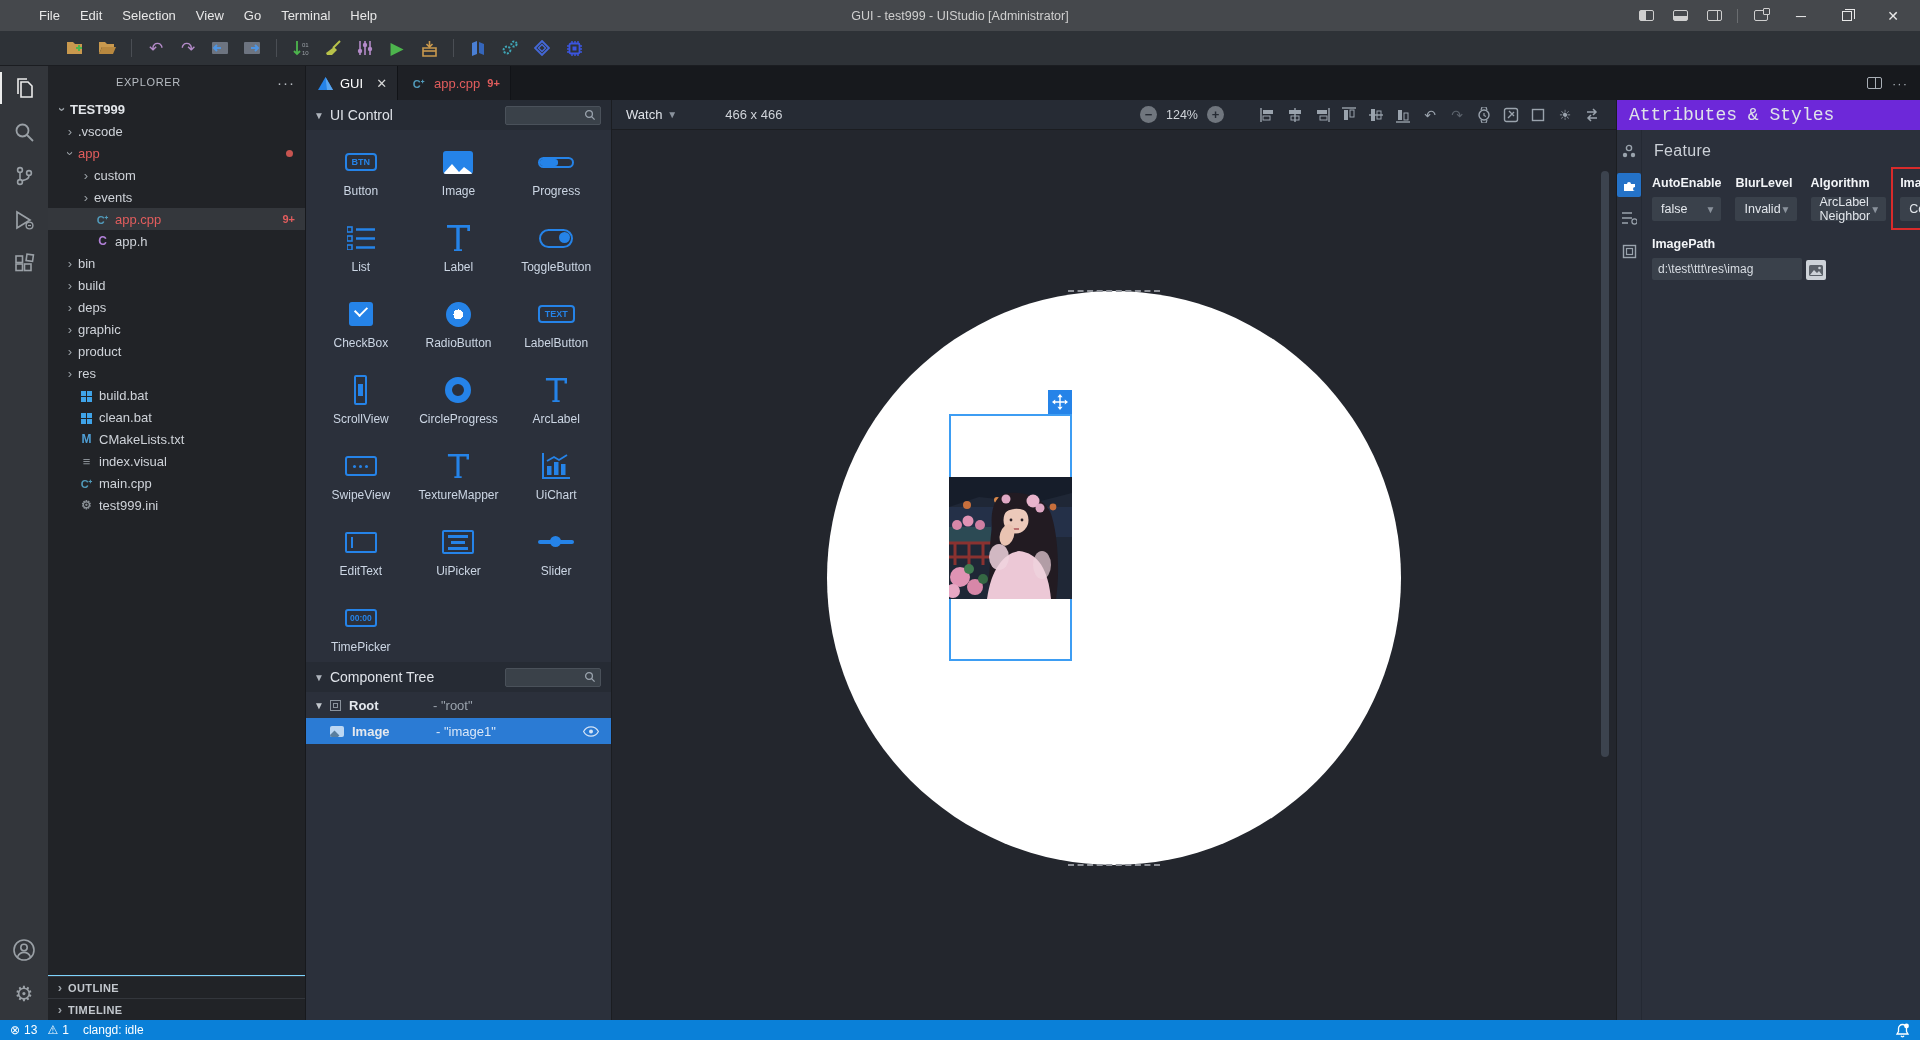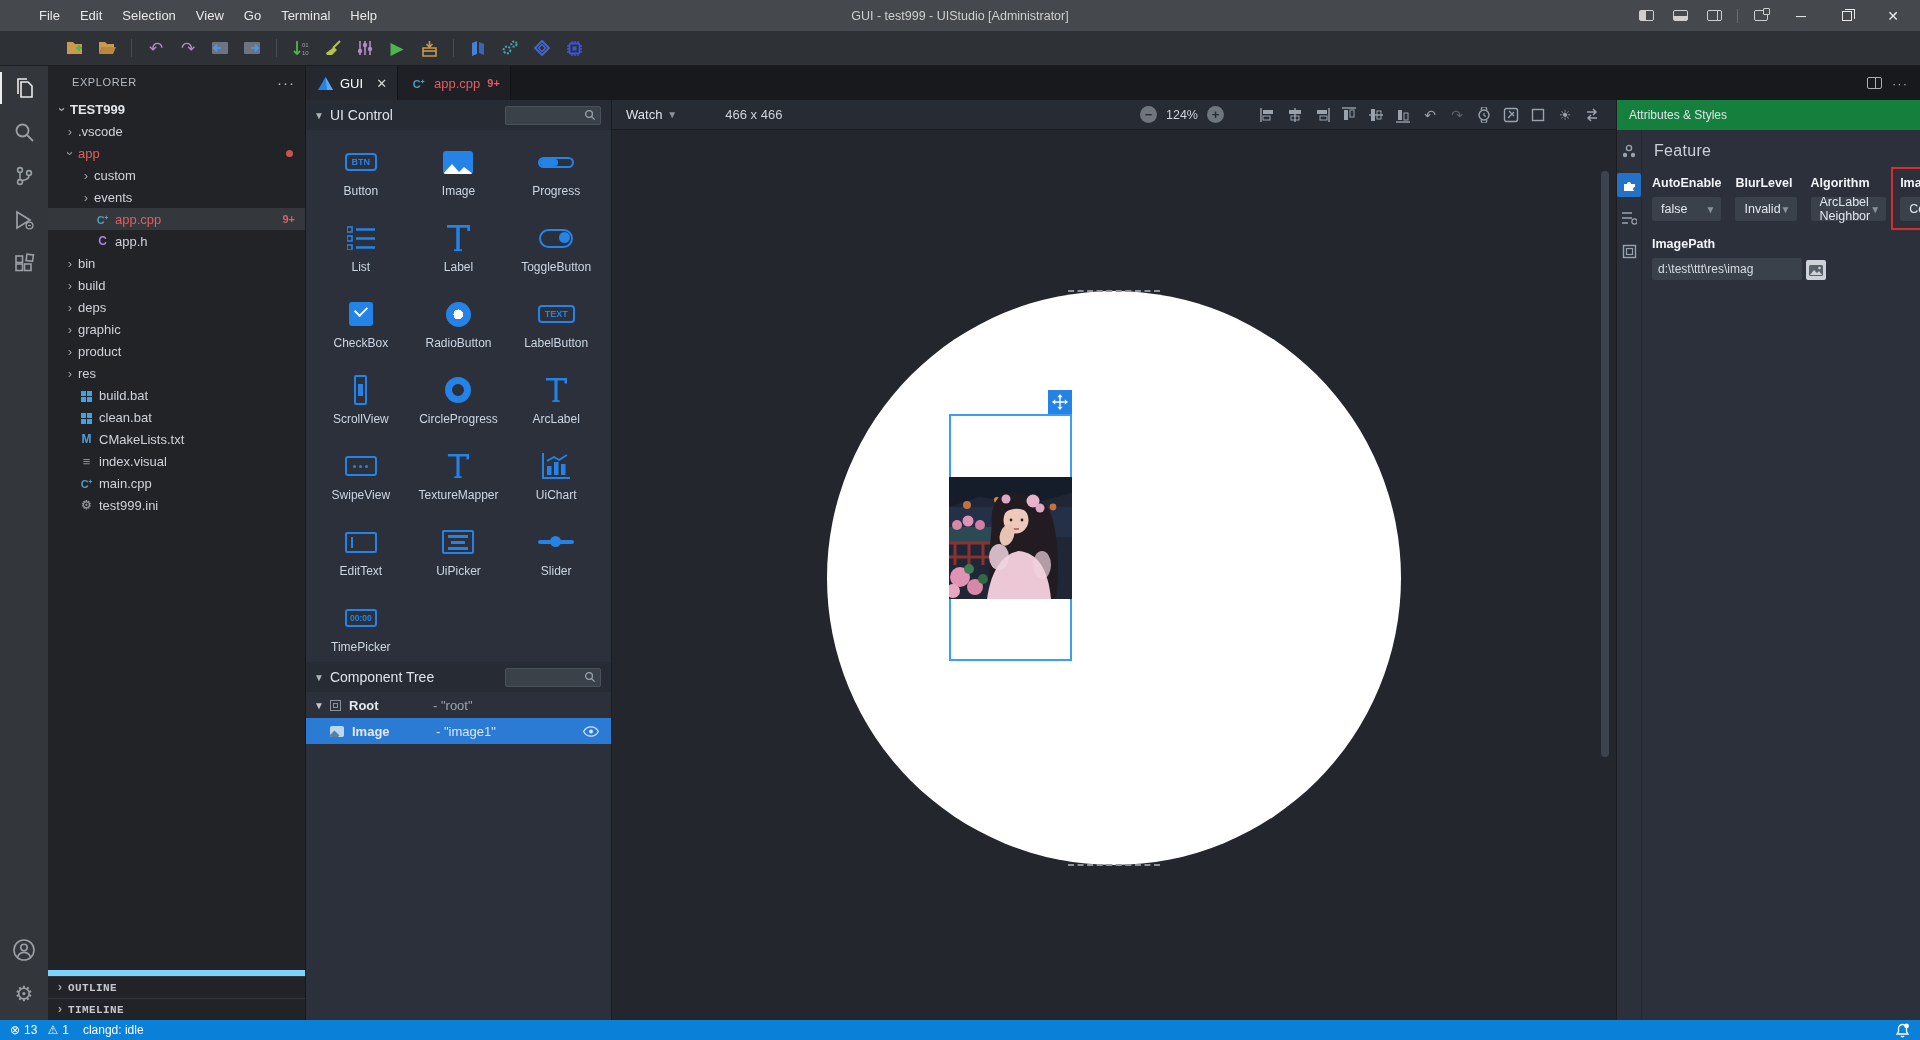--- a/index.html
+++ b/index.html
@@ -35,21 +35,21 @@
 
   
   .activitybar { width:48px; background:#33363b; display:flex; flex-direction:column; align-items:center; position:relative; z-index:3; }
   .act-ic { width:48px; height:44px; display:flex; align-items:center; justify-content:center; color:#9aa0a6; position:relative; }
   .act-ic.active { color:#ececec; }
   .act-ic.active::before { content:""; position:absolute; left:0; top:6px; bottom:6px; width:2px; background:#ececec; }
   .act-spacer { flex:1; }
 
   
   .sidebar { width:258px; background:#212327; display:flex; flex-direction:column; border-right:1px solid #17191d; }
-  .side-head { height:32px; display:flex; align-items:center; padding:0 10px 0 24px; color:#b7bcc2; font-size:11px; letter-spacing:.6px; }
+  .side-head { height:32px; display:flex; align-items:center; padding:0 10px 0 24px; color:#b7bcc2; font-size:11px; letter-spacing:.6px;margin-left:44px; }
   .side-head .more { margin-left:auto; color:#b7bcc2; font-size:15px; letter-spacing:1px; }
   .tree { flex:1; overflow:hidden; }
   .trow { height:22px; display:flex; align-items:center; padding-left:6px; cursor:default; color:#cfd3d9; position:relative; }
   .trow.selected { background:#34373c; }
   .trow.rootrow { font-weight:bold; color:#e2e5e9; }
   .chev { width:16px; text-align:center; color:#9aa0a6; font-size:13px; flex:0 0 16px; display:inline-block; }
   .chev.c::before { content:"›"; }
   .chev.o::before { content:"›"; display:inline-block; transform:rotate(90deg); }
   .ind1 { padding-left:14px; } .ind2 { padding-left:30px; } .indf1 { padding-left:30px; } .indf2 { padding-left:46px; }
   .fic { width:17px; flex:0 0 17px; text-align:center; font-weight:bold; font-size:11px; margin-right:4px; }
@@ -57,21 +57,21 @@
   .fic-c { color:#b180d7; } .fic-c::before { content:"C"; font-size:12px; }
   .fic-m { color:#4f9fd6; } .fic-m::before { content:"M"; font-size:12px; }
   .fic-lines { color:#8a9096; } .fic-lines::before { content:"≡"; font-size:13px; }
   .fic-gear { color:#8a9096; } .fic-gear::before { content:"⚙"; font-size:12px; }
   .fic-win { display:inline-block; }
   .fic-win::before { content:""; display:block; width:5px; height:5px; margin:0 auto; background:#3fa3e8; box-shadow:6px 0 #3fa3e8, 0 6px #3fa3e8, 6px 6px #3fa3e8; transform:translate(-3px,-2px); }
   .fname { white-space:nowrap; }
   .red-name { color:#e25d5d; }
   .badge9 { margin-left:auto; margin-right:10px; color:#e25d5d; font-size:11px; font-weight:bold; }
   .moddot { margin-left:auto; margin-right:12px; width:7px; height:7px; border-radius:50%; background:#c75450; }
-  .side-bottom { border-top:6px solid #7dd3fc;font-family:Liberation Mono, monospace; }
+  .side-bottom { border-top:1px solid #7dd3fc; }
   .side-sec { height:22px; display:flex; align-items:center; font-weight:bold; font-size:11px; color:#c3c8ce; border-top:1px solid #33363c; padding-left:4px; letter-spacing:.4px; }
 
   
   .designer { flex:1; display:flex; flex-direction:column; background:#17191d; }
   .tabbar { height:34px; display:flex; align-items:stretch; background:#17191d; }
   .tab { display:flex; align-items:center; gap:7px; padding:0 10px 0 12px; font-size:13px; border-right:1px solid #111317; }
   .tab.active { background:#25282e; color:#fff; }
   .tab.inactive { background:#1e2025; }
   .tab-close { color:#d8d8d8; font-size:13px; margin-left:6px; }
   .tab-badge { color:#e25d5d; font-size:11px; font-weight:bold; }
@@ -143,21 +143,21 @@
   .watch-face { position:absolute; left:215px; top:161px; width:574px; height:574px; border-radius:50%; background:#ffffff; }
   .dash-mark { position:absolute; left:50%; transform:translateX(-50%); width:92px; border-top:2px dashed #8f9299; }
   .dash-top { top:-1px; } .dash-bottom { bottom:-1px; }
   .widget { position:absolute; left:337px; top:284px; width:123px; height:247px; border:2px solid #3d9df3; }
   .widget-photo { position:absolute; left:-2px; top:61px; width:123px; height:122px; }
   .move-handle { position:absolute; right:-2px; top:-26px; width:24px; height:24px; background:#2583e8; display:flex; align-items:center; justify-content:center; }
   .v-scrollbar { position:absolute; right:7px; top:41px; width:8px; height:586px; background:#3c434e; border-radius:4px; }
 
   
   .right-panel { width:304px; background:#2b303b; border-left:1px solid #1b1d21; display:flex; flex-direction:column; }
-  .rp-head { height:30px; background:#15803d; display:flex; align-items:center; padding-left:12px; font-size:12px; color:#dfe3e9; flex:0 0 30px; }
+  .rp-head { height:30px; background:#6d28d9; display:flex; align-items:center; padding-left:12px; font-size:18px; color:#dfe3e9; flex:0 0 30px;font-family:Liberation Mono, monospace; }
   .rp-body { flex:1; display:flex; position:relative; }
   .rp-strip { width:30px; border-right:1px solid #242933; padding-top:10px; display:flex; flex-direction:column; align-items:center; gap:9px; }
   .strip-ic { width:24px; height:24px; display:flex; align-items:center; justify-content:center; color:#9aa3ad; border-radius:2px; }
   .strip-ic.active { background:#2472c8; color:#fff; }
   .rp-form { flex:1; padding:10px 16px 0 10px; }
   .feat-title { font-size:16px; color:#ccd1d8; margin:2px 0 16px 2px; letter-spacing:.3px; }
   .fgrid { display:grid; grid-template-columns:1fr 1fr 1fr 1fr; column-gap:14px; row-gap:14px; }
   .field { position:relative; }
   .flabel { font-size:12.5px; font-weight:bold; color:#f2f4f7; margin-bottom:7px; white-space:nowrap; }
   .select { height:24px; background:#3a414b; border-radius:2px; display:flex; align-items:center; padding:0 6px 0 9px; font-size:12.5px; color:#e3e7ec; }

